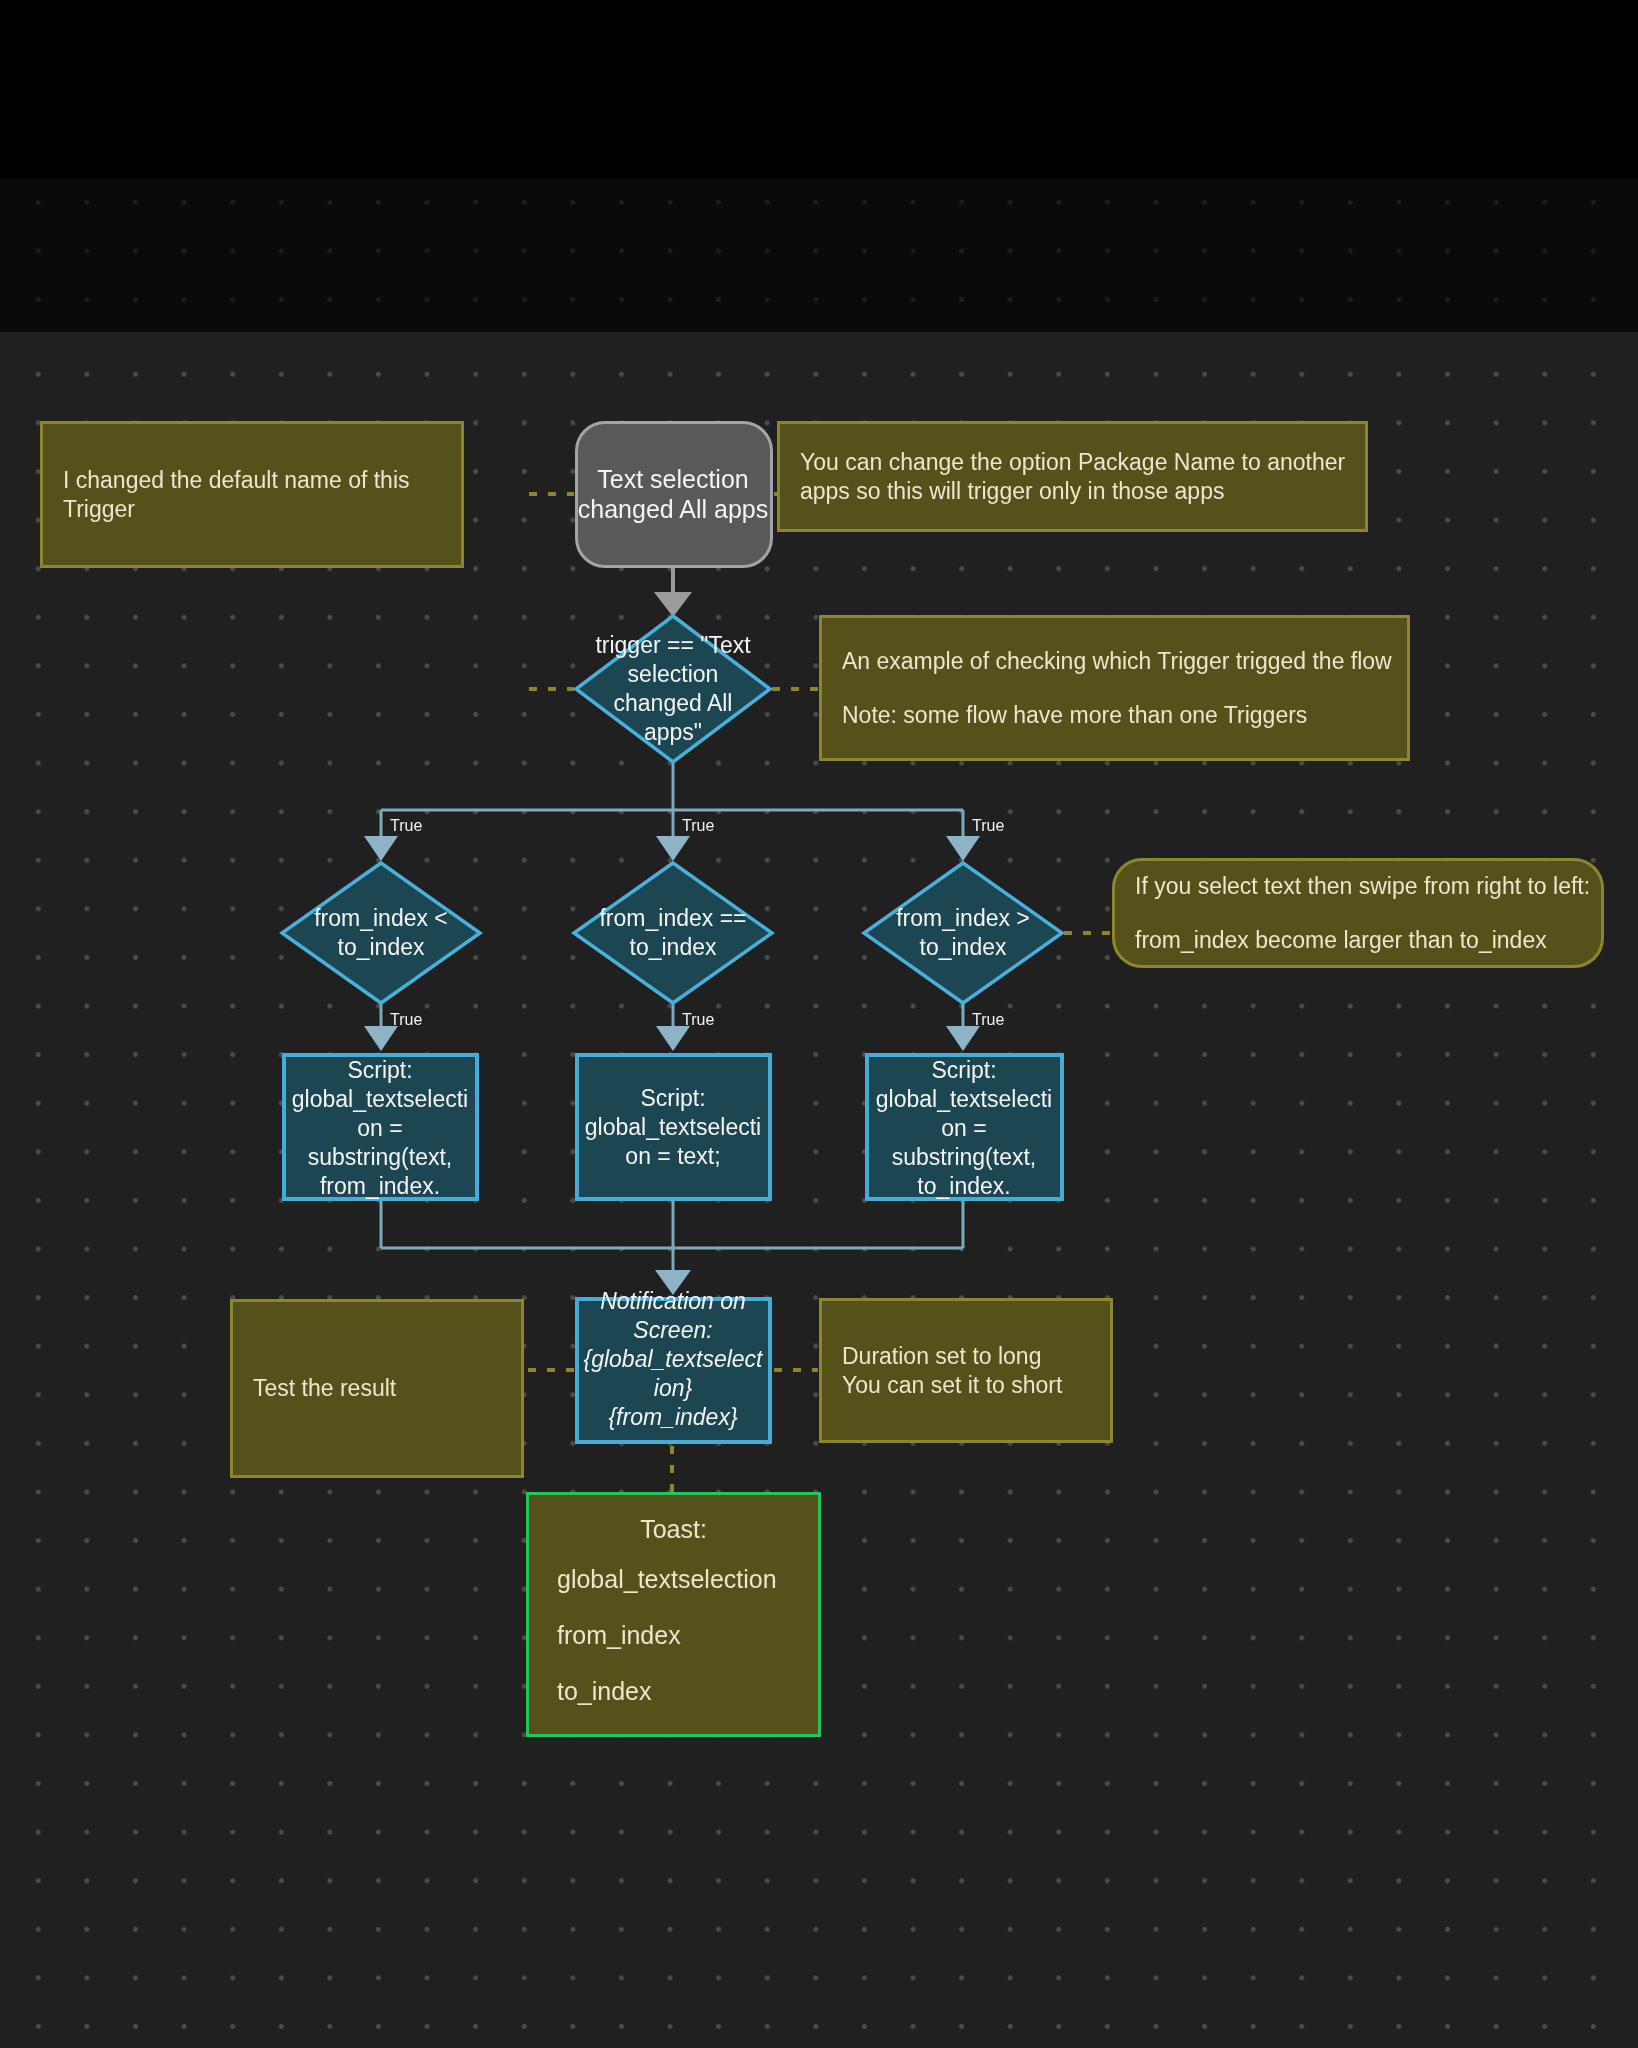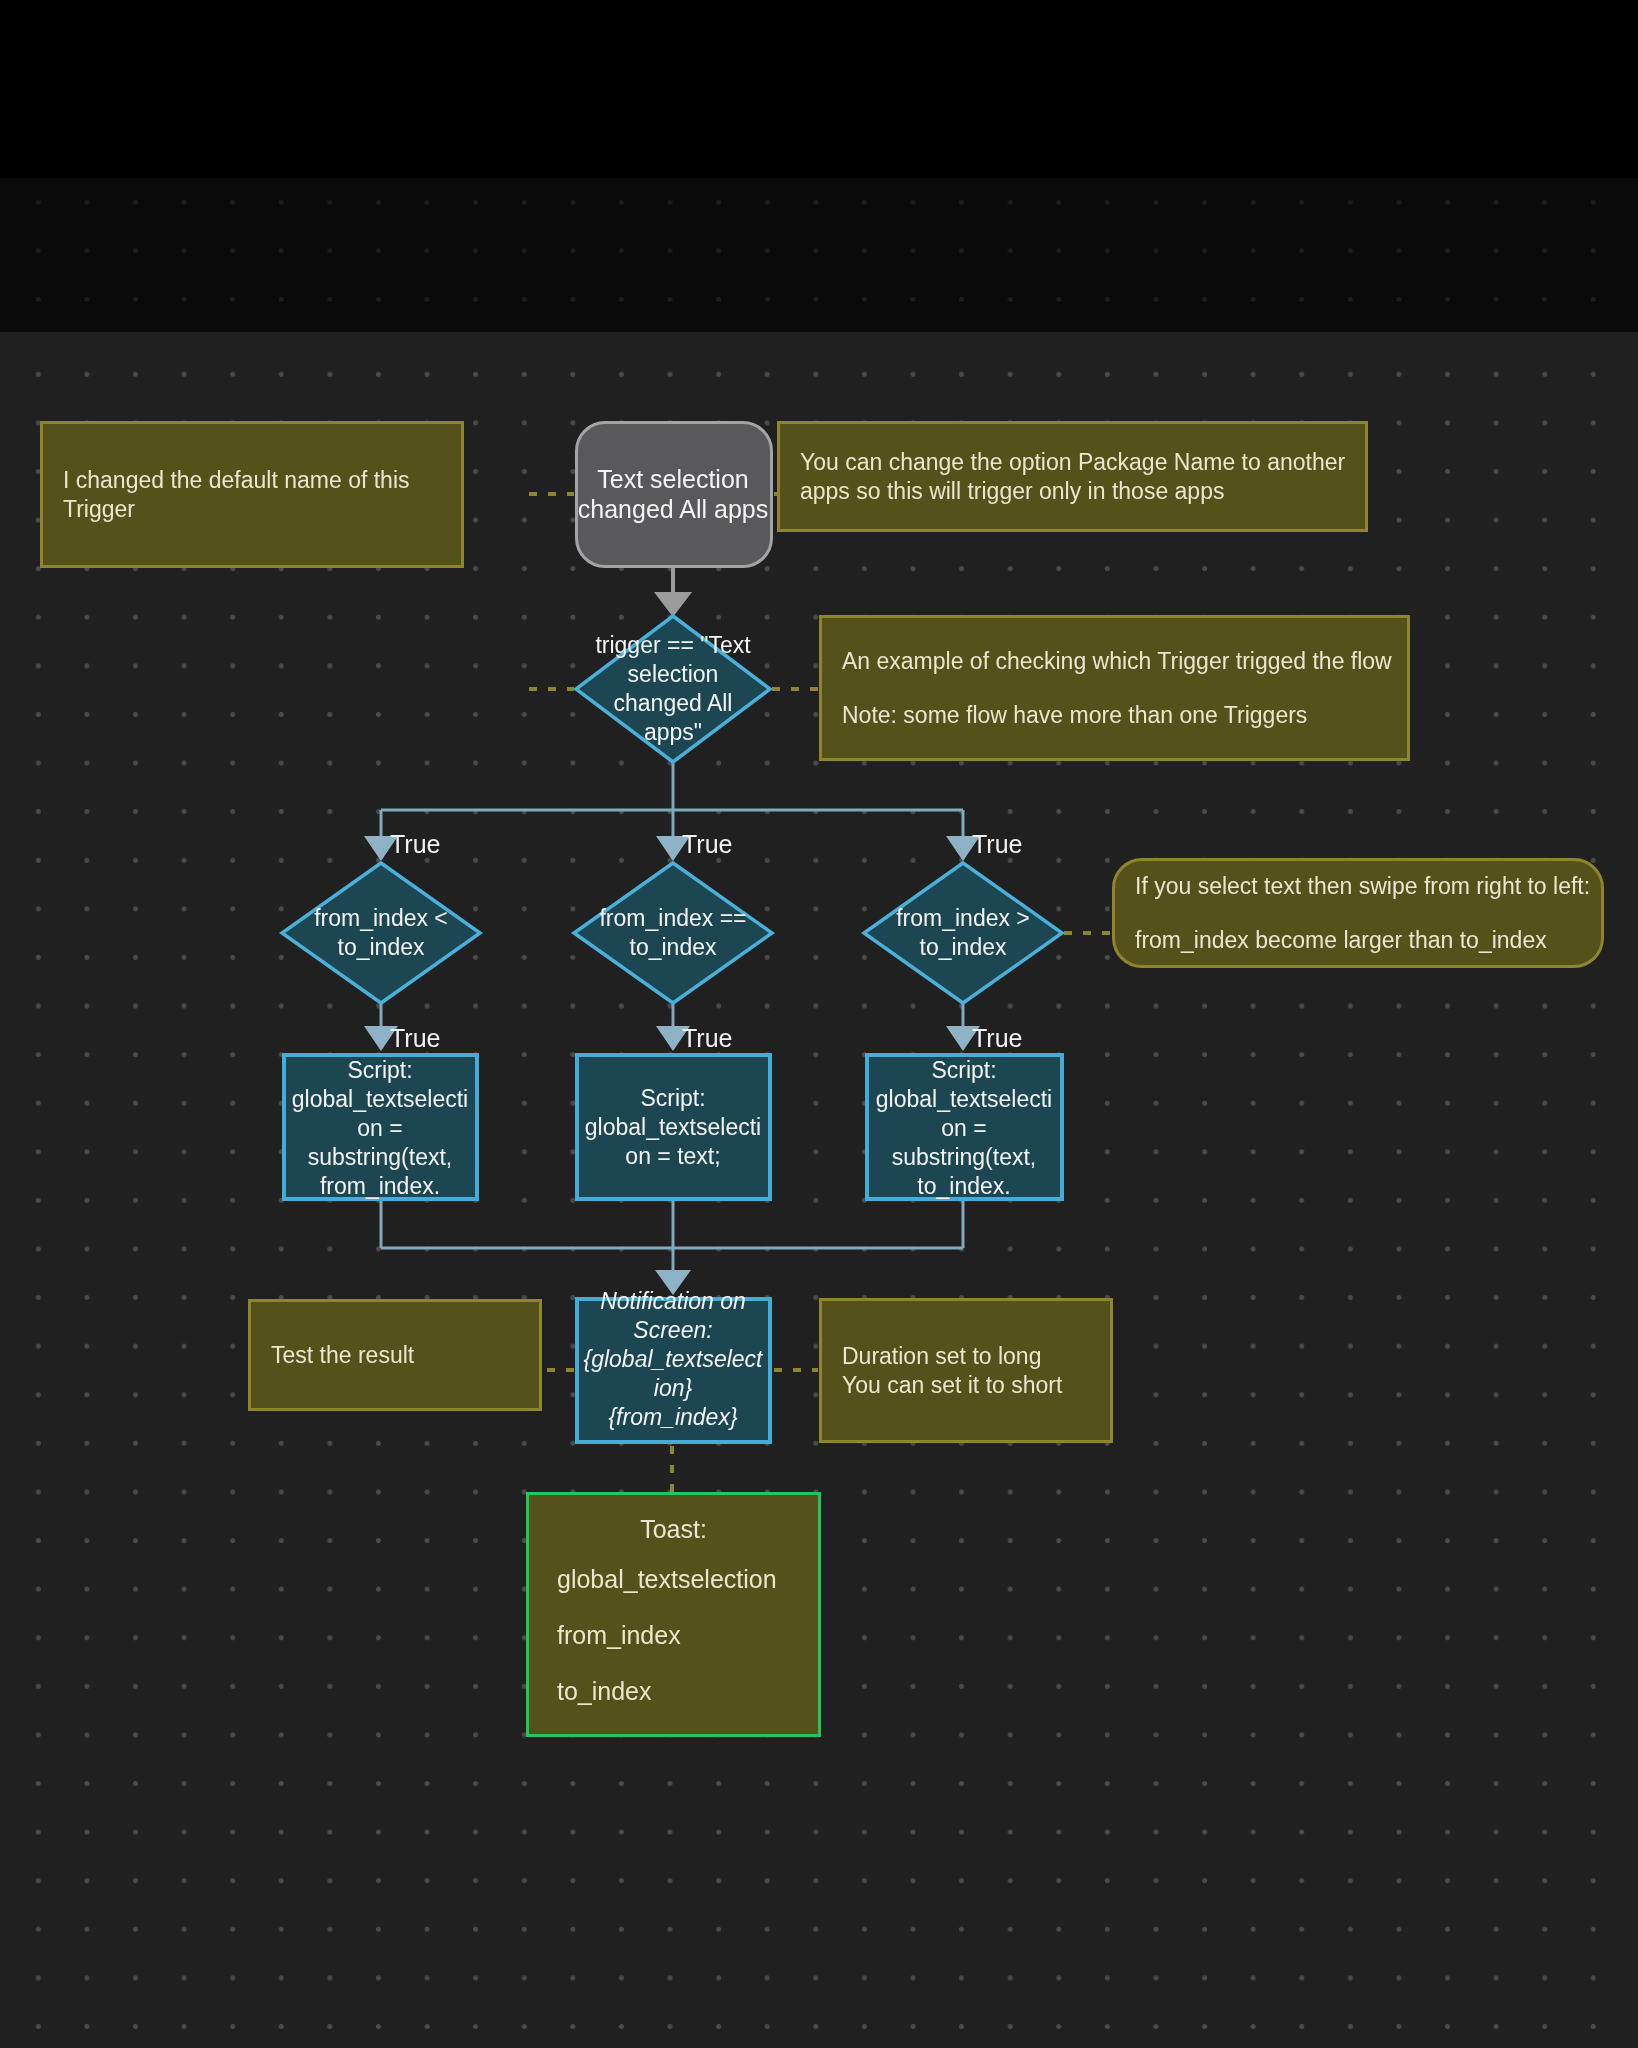--- a/index.html
+++ b/index.html
@@ -28,21 +28,21 @@
   .wires{position:absolute;left:0;top:0;width:1638px;height:2048px;pointer-events:none;}
   
   .comment{position:absolute;background:#55511a;border:3px solid #8d862e;box-sizing:border-box;
            color:#ece6cf;font-size:23px;line-height:29px;display:flex;align-items:center;
            padding:0 10px 0 20px;white-space:pre-line;cursor:pointer;}
   .tealbox{position:absolute;background:#1c4752;border:4px solid #44acd7;box-sizing:border-box;cursor:pointer;}
   .triggerbox{position:absolute;left:575px;top:421px;width:198px;height:147px;background:#59595b;
               border:3px solid #a4a4a7;border-radius:30px;box-sizing:border-box;cursor:pointer;}
   .nodelabel{position:absolute;text-align:center;font-size:23px;line-height:29px;color:#f4f4f4;
              white-space:pre-line;pointer-events:none;}
-  .truelab{position:absolute;font-size:25px;line-height:28px;color:#f2f2f2;pointer-events:none;margin-top:18px;}
+  .truelab{position:absolute;font-size:16px;line-height:28px;color:#f2f2f2;pointer-events:none;}
   .toastbox{position:absolute;left:526px;top:1492px;width:295px;height:245px;background:#55511a;
             border:3px solid #22c55e;box-sizing:border-box;cursor:pointer;}
   .toast-title{position:absolute;left:0;top:20px;width:100%;text-align:center;font-size:25px;color:#ece6cf;}
   .toast-line{position:absolute;left:28px;font-size:25px;color:#ece6cf;white-space:nowrap;}
 </style>
 </head>
 <body>
 
 <div class="screen">
 
@@ -120,21 +120,21 @@
 
   <div class="comment" style="left:40px;top:421px;width:424px;height:147px;">I changed the default name of this Trigger</div>
   <div class="comment" style="left:777px;top:421px;width:591px;height:111px;">You can change the option Package Name to another
 apps so this will trigger only in those apps</div>
   <div class="comment" style="left:819px;top:615px;width:591px;height:146px;line-height:27px;">An example of checking which Trigger trigged the flow
 
 Note: some flow have more than one Triggers</div>
   <div class="comment" style="left:1112px;top:858px;width:492px;height:110px;line-height:27px;border-radius:30px;">If you select text then swipe from right to left:
 
 from_index become larger than to_index</div>
-  <div class="comment" style="left:248px;top:1299px;width:294px;height:112px;text-align:right;">Test the result</div>
+  <div class="comment" style="left:230px;top:1299px;width:294px;height:179px;text-align:right;">Test the result</div>
   <div class="comment" style="left:819px;top:1298px;width:294px;height:145px;">Duration set to long
 You can set it to short</div>
 
   <div class="triggerbox"></div>
   <div class="nodelabel" style="left:563px;top:464px;width:220px;font-size:25px;line-height:30px;">Text selection
 changed All apps</div>
 
   <div class="nodelabel" style="left:563px;top:631px;width:220px;">trigger == "Text
 selection
 changed All

